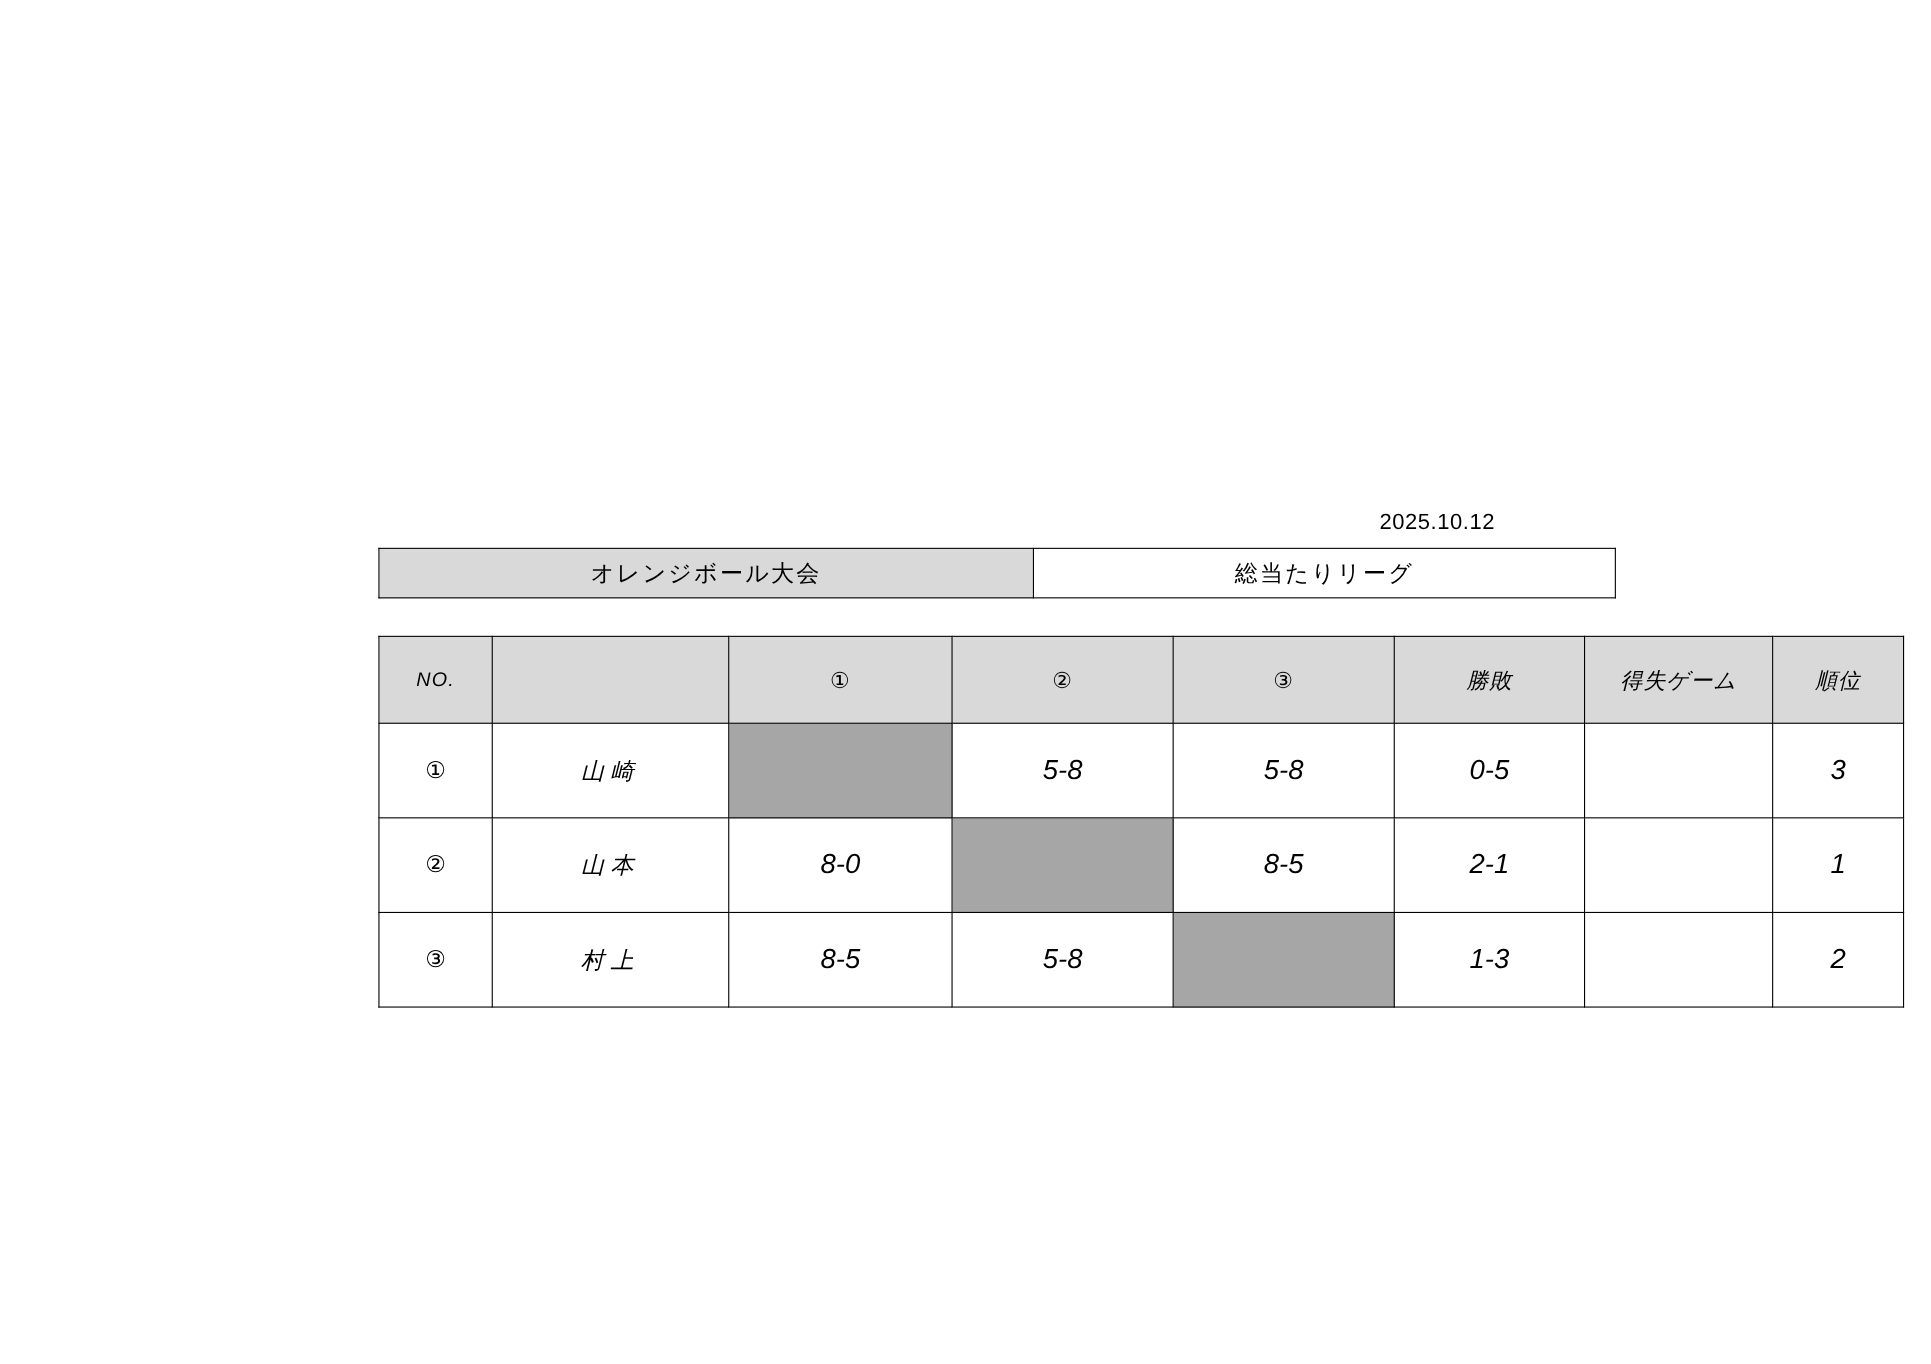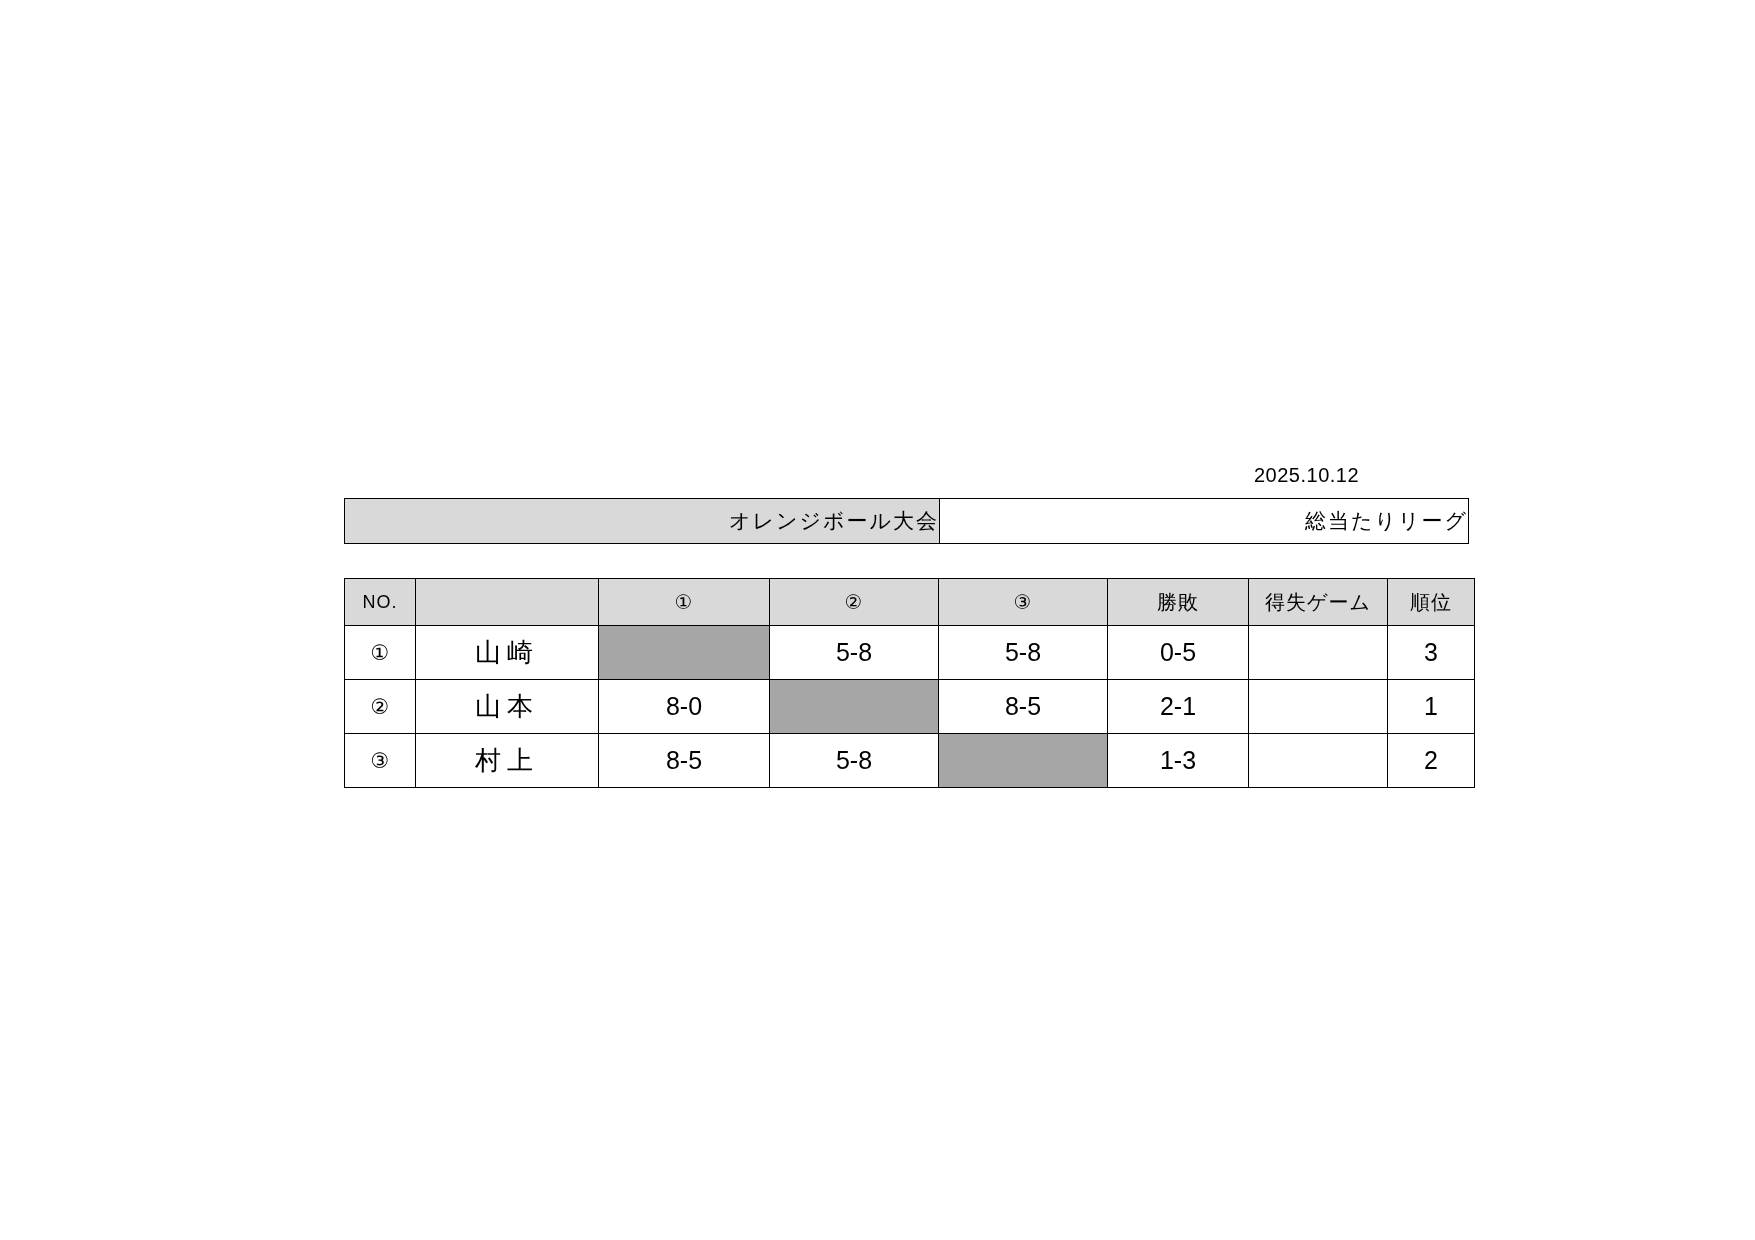--- a/index.html
+++ b/index.html
@@ -31,21 +31,21 @@
   #title-table {
     position: absolute;
     left: 344px;
     top: 498px;
     border-collapse: collapse;
     table-layout: fixed;
   }
   #title-table td {
     border: 1.5px solid #000000;
     height: 44px;
-    text-align: right;
+    text-align: center;
     vertical-align: middle;
     font-size: 21px;
     letter-spacing: 2px;
     padding: 0;
   }
   #title-table td.shaded {
     background: #d9d9d9;
   }
   .w-tournament { width: 594px; }
   .w-format     { width: 528px; }
@@ -53,40 +53,41 @@
   
   #league-table {
     position: absolute;
     left: 344px;
     top: 578px;
     border-collapse: collapse;
     table-layout: fixed;
   }
   #league-table td, #league-table th {
     border: 1.5px solid #000000;
-    padding: 0;
+    padding: 16px;
     text-align: center;
     vertical-align: middle;
     font-weight: normal;
+    font-style: italic;
   }
   #league-table thead td {
     background: #d9d9d9;
     height: 46px;
     font-size: 20px;
     letter-spacing: 1px;
   }
   #league-table tbody td {
     height: 53px;
     font-size: 25px;
   }
   #league-table tbody td.idx {
     font-size: 21px;
   }
   #league-table tbody td.name {
-    font-size: 26px;
+    font-size: 21px;
     letter-spacing: 6px;
   }
   #league-table tbody td.blocked {
     background: #a6a6a6;
   }
   .c-no    { width: 70px; }
   .c-name  { width: 182px; }
   .c-r1    { width: 170px; }
   .c-r2    { width: 168px; }
   .c-r3    { width: 168px; }

